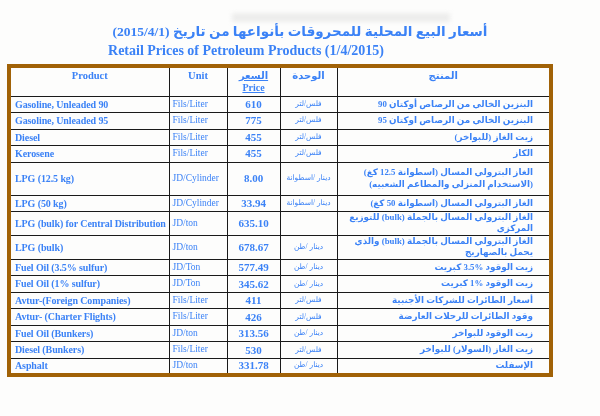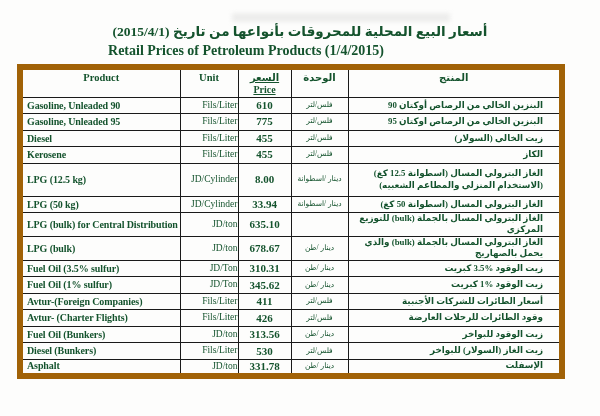--- a/index.html
+++ b/index.html
@@ -8,21 +8,21 @@
     width: 600px;
     height: 416px;
     overflow: hidden;
     background: #fdfdfc;
   }
   .page {
     position: relative;
     width: 600px;
     height: 416px;
     font-family: "Liberation Serif", "DejaVu Sans", serif;
-    color: #14532d;
+    color: #3b82f6;
   }
   .scan-smudge {
     position: absolute;
     left: 232px;
     top: 13px;
     width: 218px;
     height: 9px;
     background: #e9e9e8;
     filter: blur(2px);
     opacity: 0.8;
@@ -42,26 +42,26 @@
     position: absolute;
     top: 43px;
     left: 0;
     width: 492px;
     text-align: center;
     font-size: 14px;
     font-weight: bold;
   }
   table.price-table {
     position: absolute;
-    left: 17px;
+    left: 7px;
     top: 64px;
     width: 542px;
     border-collapse: collapse;
     table-layout: fixed;
-    border: 6px solid #a16207;
+    border: 4px solid #a16207;
   }
   .price-table th, .price-table td {
     border: 1px solid #1a1a1a;
     padding: 0;
     overflow: hidden;
     line-height: 1.15;
   }
   .price-table thead tr { height: 30px; }
   .price-table tbody tr { height: 16.5px; }
   .price-table tbody tr.tall { height: 33px; }
@@ -93,21 +93,21 @@
     font-size: 10px;
     font-weight: bold;
     text-align: left;
     vertical-align: middle;
     padding-left: 4px;
     white-space: nowrap;
     letter-spacing: -0.1px;
   }
   td.c-unit-en {
     font-size: 9.5px;
-    text-align: right;
+    text-align: left;
     vertical-align: middle;
     padding-left: 3px;
     white-space: nowrap;
   }
   td.c-price {
     font-size: 11px;
     font-weight: bold;
     text-align: center;
     vertical-align: middle;
   }
@@ -172,21 +172,21 @@
         <td class="c-unit-en">Fils/Liter</td>
         <td class="c-price">775</td>
         <td class="c-unit-ar">فلس/لتر</td>
         <td class="c-prod-ar">البنزين الخالي من الرصاص اوكتان 95</td>
       </tr>
       <tr>
         <td class="c-prod-en">Diesel</td>
         <td class="c-unit-en">Fils/Liter</td>
         <td class="c-price">455</td>
         <td class="c-unit-ar">فلس/لتر</td>
-        <td class="c-prod-ar">زيت الخالي (السولار)</td>
+        <td class="c-prod-ar">زيت الغاز (للبواخر)</td>
       </tr>
       <tr>
         <td class="c-prod-en">Kerosene</td>
         <td class="c-unit-en">Fils/Liter</td>
         <td class="c-price">455</td>
         <td class="c-unit-ar">فلس/لتر</td>
         <td class="c-prod-ar">الكاز</td>
       </tr>
       <tr class="tall">
         <td class="c-prod-en">LPG (12.5 kg)</td>
@@ -212,21 +212,21 @@
       <tr>
         <td class="c-prod-en">LPG (bulk)</td>
         <td class="c-unit-en">JD/ton</td>
         <td class="c-price">678.67</td>
         <td class="c-unit-ar">دينار /طن</td>
         <td class="c-prod-ar">الغاز البترولي المسال بالجملة (bulk) والذي يحمل بالصهاريج</td>
       </tr>
       <tr>
         <td class="c-prod-en">Fuel Oil (3.5% sulfur)</td>
         <td class="c-unit-en">JD/Ton</td>
-        <td class="c-price">310.31</td>
+        <td class="c-price">577.49</td>
         <td class="c-unit-ar">دينار /طن</td>
         <td class="c-prod-ar">زيت الوقود %3.5 كبريت</td>
       </tr>
       <tr>
         <td class="c-prod-en">Fuel Oil (1% sulfur)</td>
         <td class="c-unit-en">JD/Ton</td>
         <td class="c-price">345.62</td>
         <td class="c-unit-ar">دينار /طن</td>
         <td class="c-prod-ar">زيت الوقود %1 كبريت</td>
       </tr>

